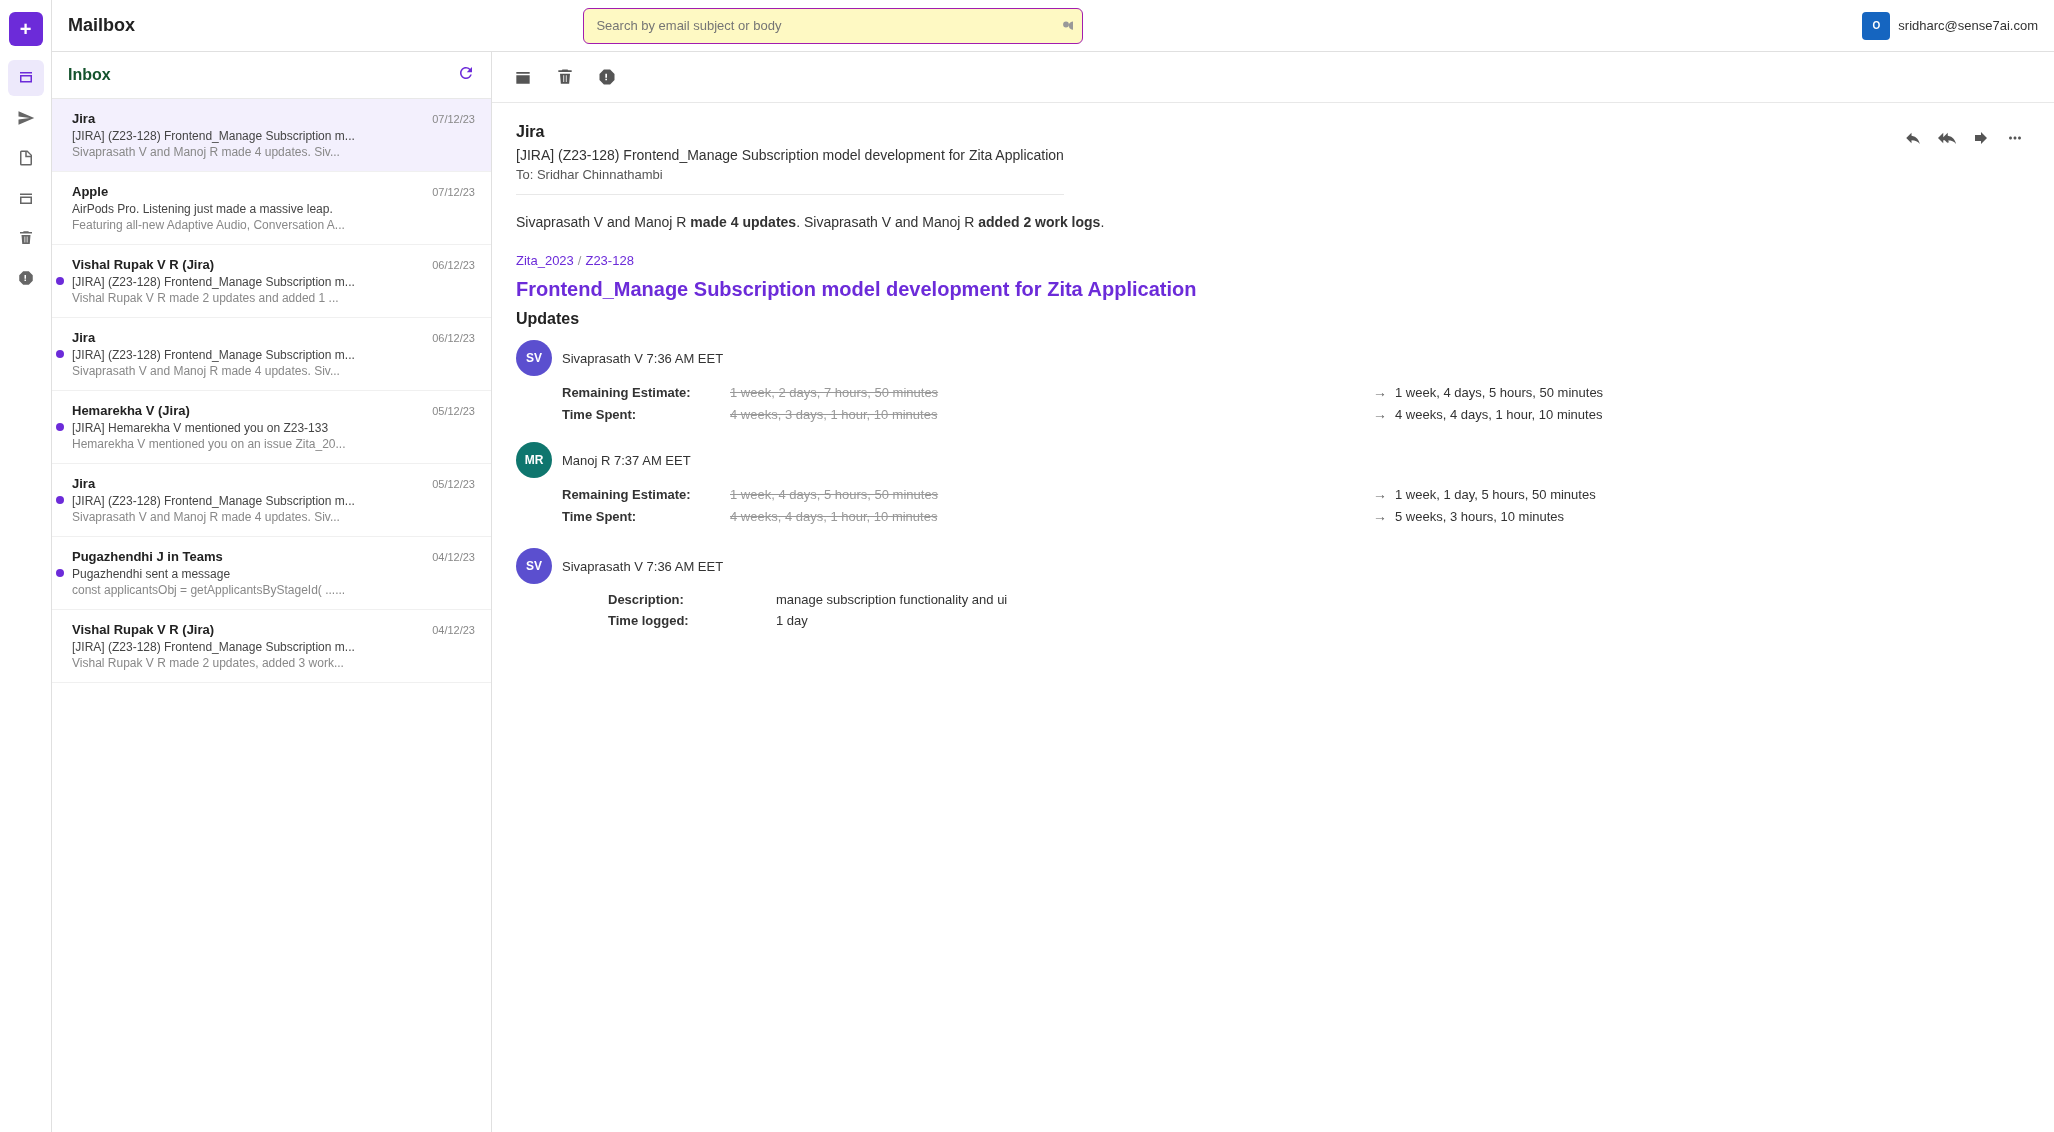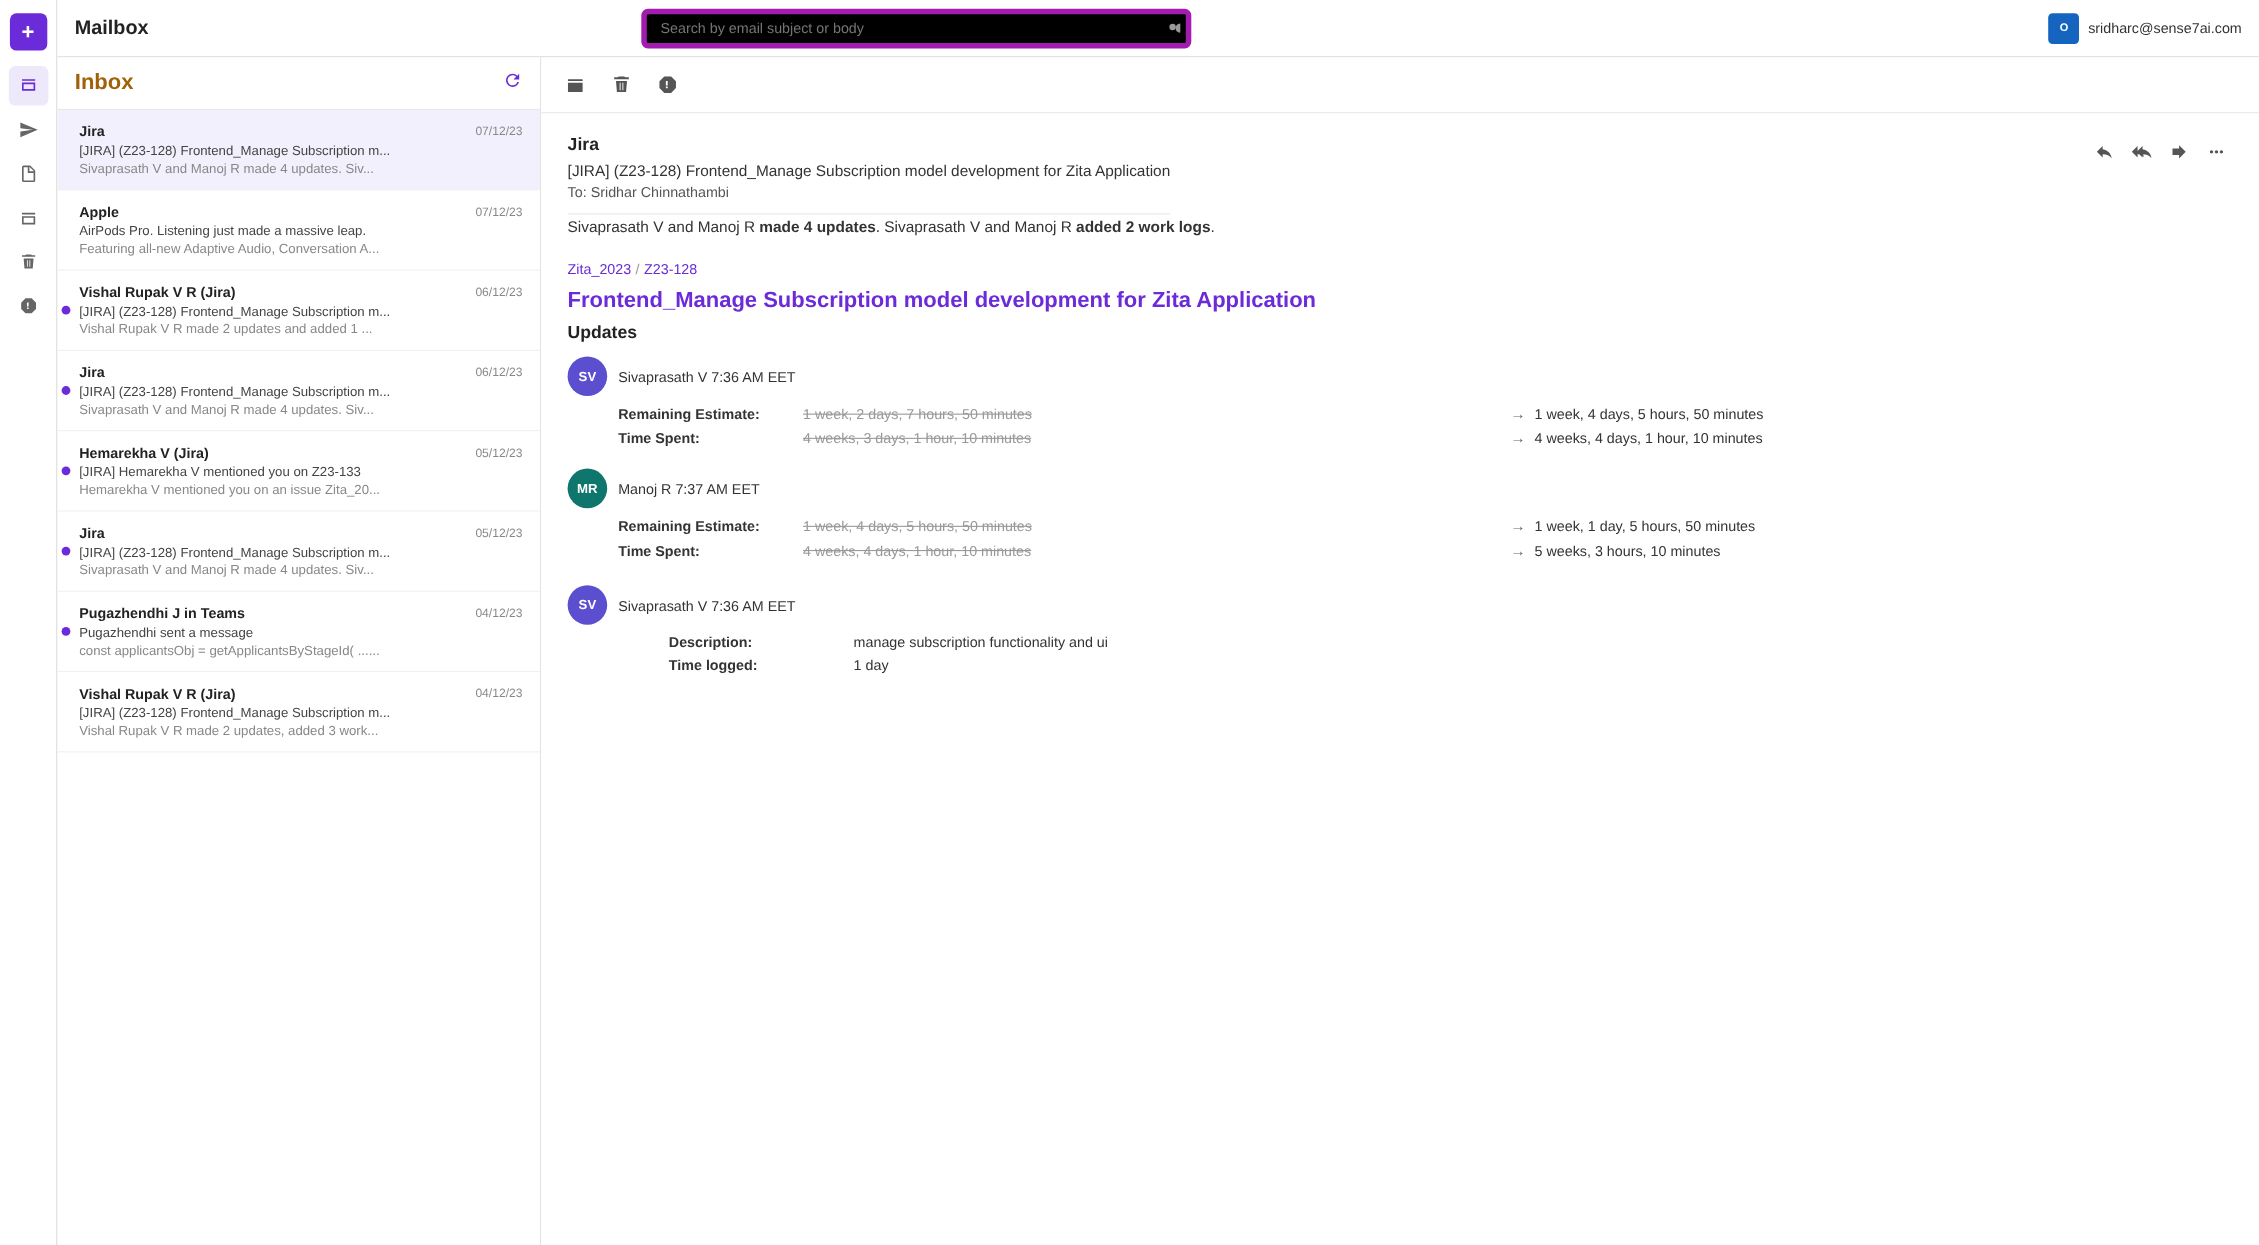--- a/index.html
+++ b/index.html
@@ -71,27 +71,27 @@
     }
     .search-bar {
       flex: 1;
       max-width: 500px;
       margin: 0 auto;
       position: relative;
     }
     .search-bar input {
       width: 100%;
       height: 36px;
-      border: 5px solid #a21caf;
+      border: 1px solid #a21caf;
       border-radius: 6px;
       padding: 0 52px 0 12px;
       font-size: 13px;
       color: #888;
       outline: none;
-      background: #000000;
+      background: #fef9c3;
     }
     .search-icon-btn {
       position: absolute;
       right: 10px;
       top: 50%;
       transform: translateY(-50%);
       color: #999;
       font-size: 14px;
     }
     .user-info {
@@ -132,23 +132,23 @@
       overflow: hidden;
     }
     .email-list-header {
       padding: 12px 16px;
       display: flex;
       align-items: center;
       justify-content: space-between;
       border-bottom: 1px solid #e8e8e8;
     }
     .email-list-header-title {
-      font-size: 20px;
+      font-size: 16px;
       font-weight: 600;
-      color: #a16207;
+      color: #14532d;
     }
     .refresh-icon {
       cursor: pointer;
       color: #6c2bd9;
       font-size: 16px;
     }
     .email-list {
       overflow-y: auto;
       flex: 1;
     }
@@ -242,21 +242,21 @@
       margin-bottom: 6px;
     }
     .email-full-subject {
       font-size: 14px;
       color: #333;
       margin-bottom: 4px;
     }
     .email-to {
       font-size: 13px;
       color: #555;
-      margin-bottom: 0;
+      margin-bottom: 16px;
       padding-bottom: 12px;
       border-bottom: 1px solid #e8e8e8;
     }
     .email-body-text {
       font-size: 14px;
       color: #333;
       line-height: 1.6;
       margin-bottom: 20px;
     }
     .email-body-text strong { font-weight: 700; }

